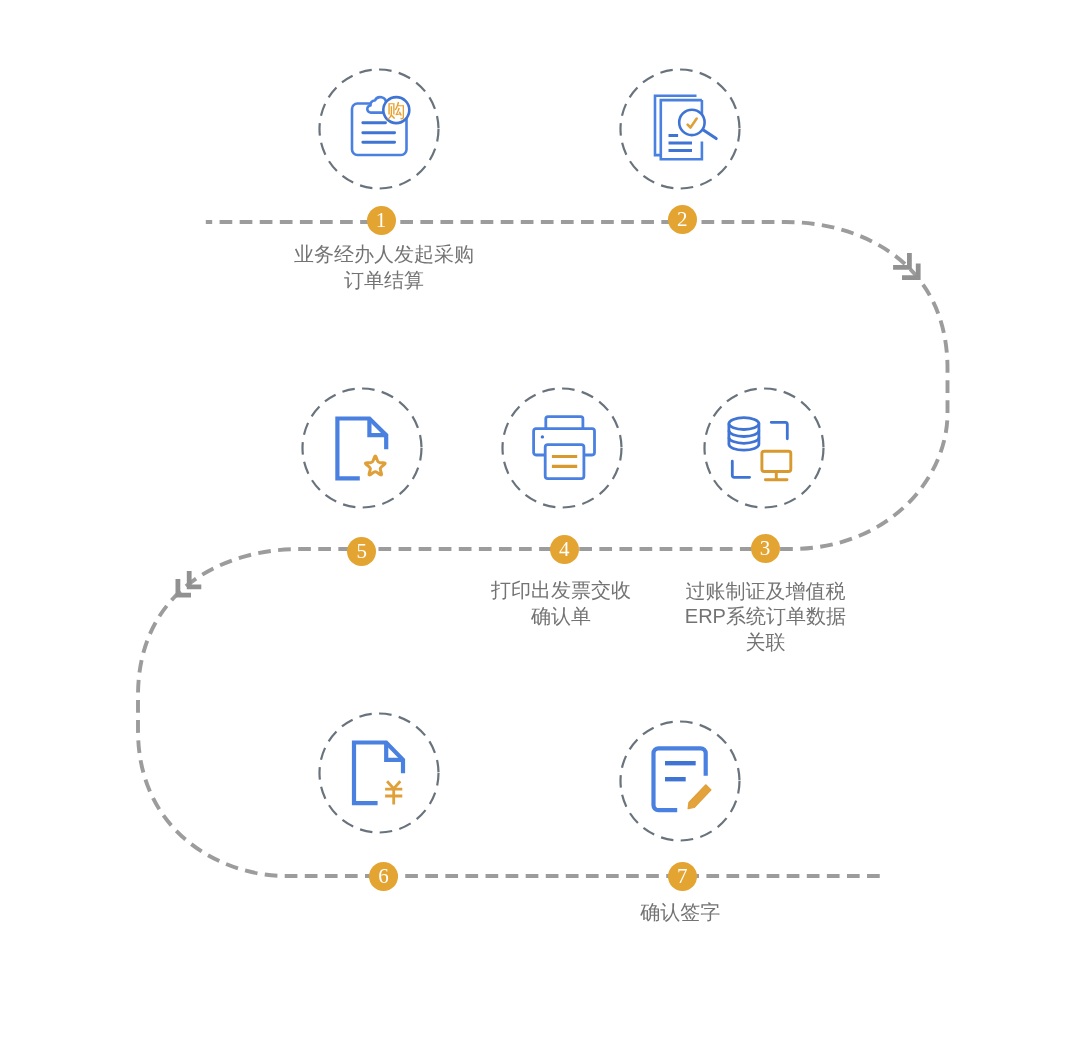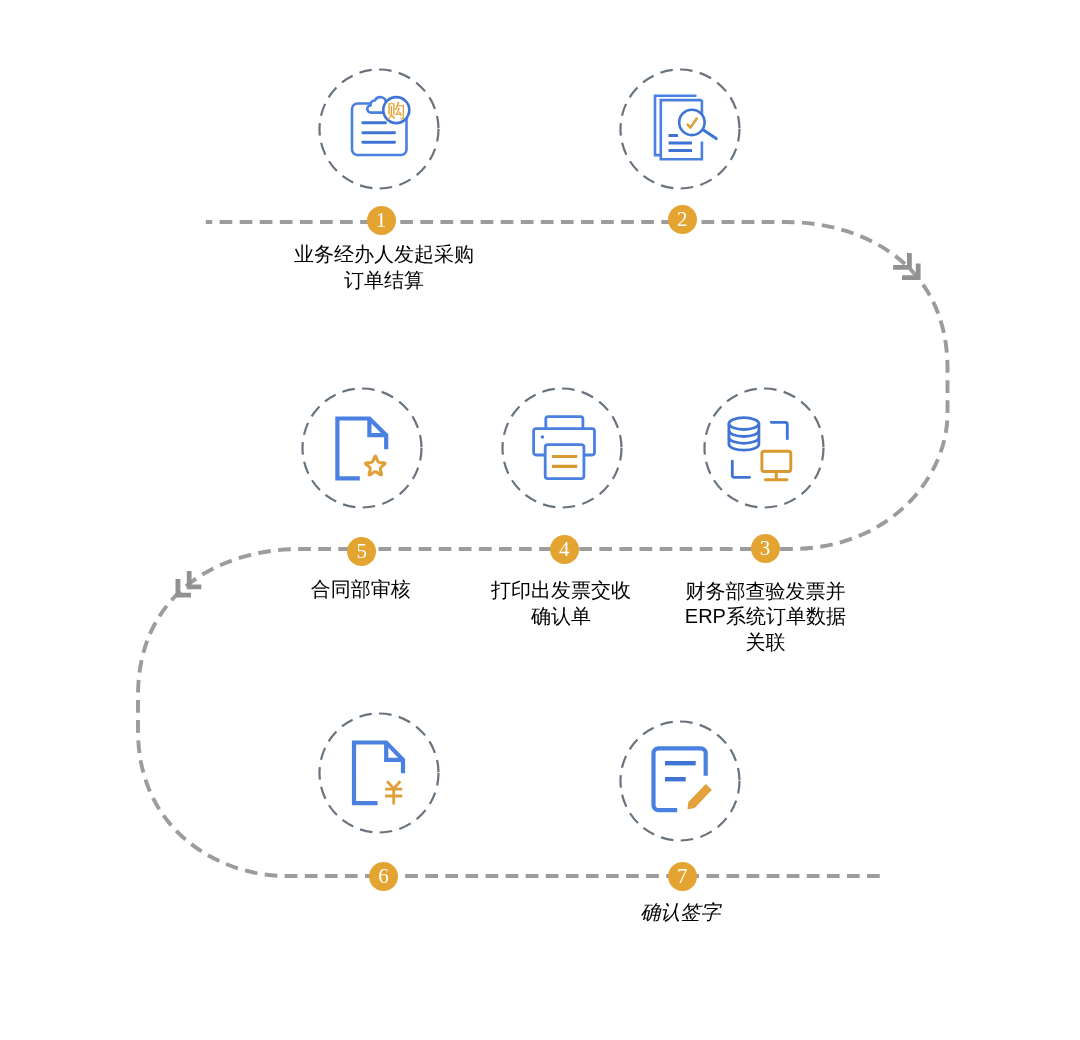--- a/index.html
+++ b/index.html
@@ -3,21 +3,21 @@
 <meta charset="utf-8">
 <title>Process Flow</title>
 <style>
   html,body{margin:0;padding:0;background:#ffffff;}
   body{font-family:"Liberation Sans",sans-serif;}
   #stage{position:relative;width:1080px;height:1040px;background:#fff;overflow:hidden;}
   .layer{position:absolute;left:0;top:0;width:1080px;height:1040px;}
   .num-badge{position:absolute;border-radius:50%;background:#E3A431;color:#fff;
       display:flex;align-items:center;justify-content:center;
       font-family:"Liberation Serif",serif;font-size:21px;font-weight:400;}
-  .step-label{position:absolute;text-align:center;color:#000000;
+  .step-label{position:absolute;text-align:center;color:#737373;
       font-size:20px;line-height:25.6px;white-space:pre-line;letter-spacing:0px;}
 </style>
 </head>
 <body>
 
 <div id="stage">
 
   <svg class="layer" viewBox="0 0 1080 1040">
     <path d="M 205.8 222 H 785.5 C 863.9 222 947.5 264.9 947.5 368.5 V 413.6 C 947.5 476.5 890.6 549 790.2 549 H 300 C 221.6 549 138 591.9 138 695.5 V 730.2 C 138 835.4 225.9 876 284.7 876 H 882.2" fill="none" stroke="#9c9c9c" stroke-width="3.9" stroke-dasharray="12.7 7.38" stroke-dashoffset="6.3"></path>
 
@@ -117,21 +117,20 @@
     </div>
   <div class="num-badge" style="left:369.0px;top:862.3px;width:29.0px;height:29.0px;">
       <span>6</span>
     </div>
   <div class="num-badge" style="left:667.8px;top:861.6px;width:29.0px;height:29.0px;">
       <span>7</span>
     </div>
 
   <div class="step-label" style="left:244.0px;top:242.0px;width:280px;">业务经办人发起采购
 订单结算</div>
-  <div class="step-label" style="left:625.4px;top:578.7px;width:280px;">财务部查验发票并
+  <div class="step-label" style="left:625.4px;top:578.7px;width:280px;">过账制证及增值税
 ERP系统订单数据
 关联</div>
   <div class="step-label" style="left:421.1px;top:578.0px;width:280px;">打印出发票交收
 确认单</div>
-  <div class="step-label" style="left:220.8px;top:576.9px;width:280px;">合同部审核</div>
-  <div class="step-label" style="left:540.2px;top:900.2px;width:280px;font-style:italic;">确认签字</div>
+  <div class="step-label" style="left:540.2px;top:900.2px;width:280px;">确认签字</div>
 
 </div>
 
 </body></html>

